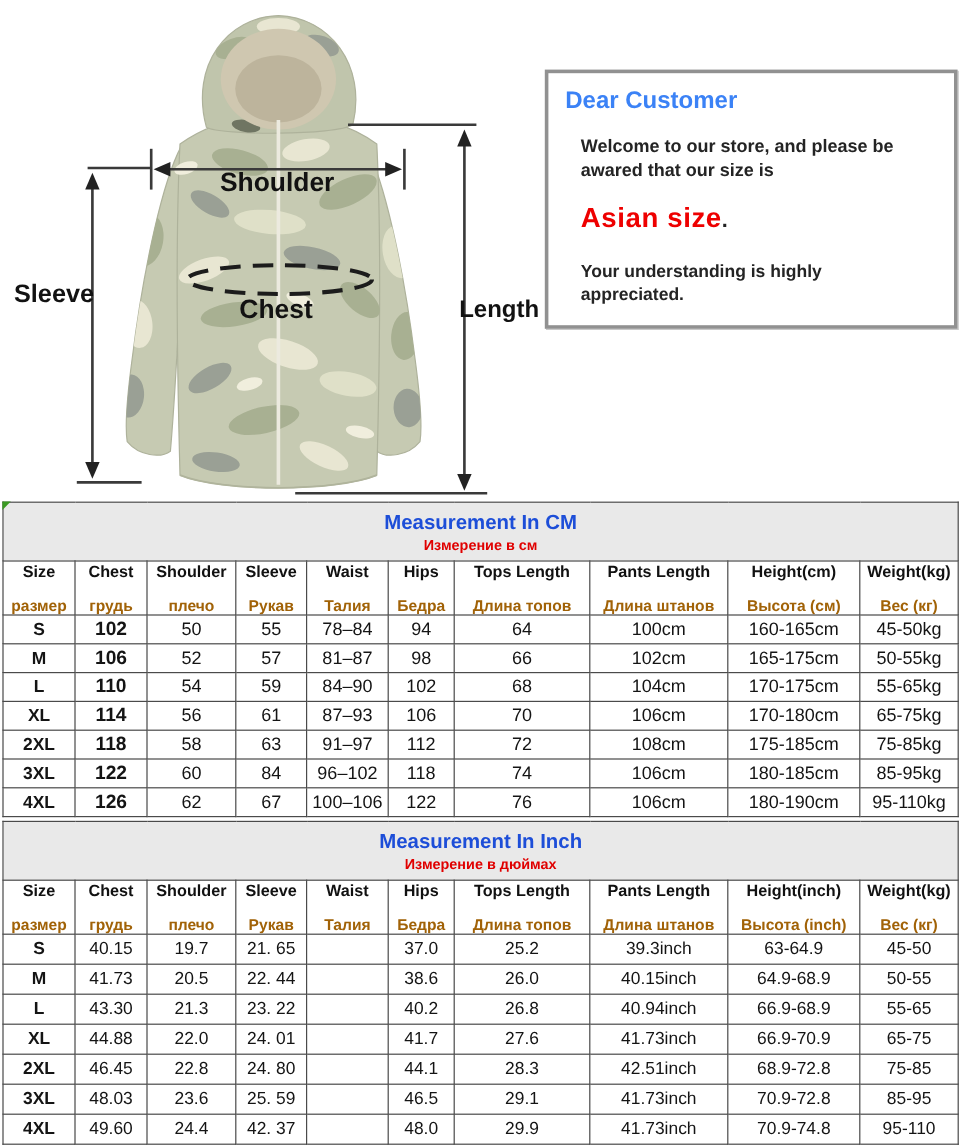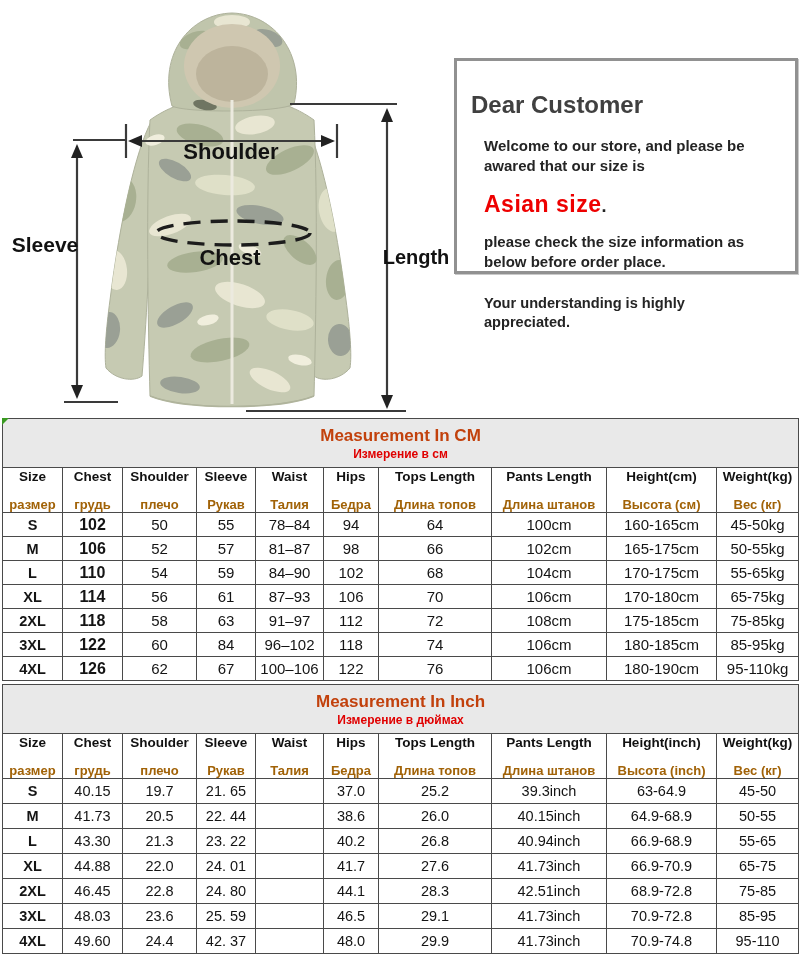--- a/index.html
+++ b/index.html
@@ -5,35 +5,35 @@
   html,body{margin:0;padding:0;background:#fff;font-family:"Liberation Sans",sans-serif;}
   .page{position:relative;width:800px;height:956px;background:#ffffff;overflow:hidden;}
 
   
   .top{position:relative;width:800px;height:418px;background:#fff;}
   .jacket-svg{position:absolute;left:0;top:0;}
   .jacket-svg text{font-family:"Liberation Sans",sans-serif;font-weight:bold;fill:#121212;}
 
   .note{position:absolute;left:454px;top:58px;width:312px;height:190px;
         border:3px solid #919191;box-shadow:1px 1px 0 #c9c9c9;background:#fff;padding:10px 12px 10px 14px;}
-  .note-heading{font-size:24px;font-weight:bold;color:#404040;margin:20px 0 17px;}
+  .note-heading{font-size:20px;font-weight:bold;color:#3b82f6;margin:2px 0 17px;}
   .note p{margin:13px;font-size:15px;font-weight:bold;color:#242424;line-height:1.32;}
   .asian-line{margin:0;line-height:1.05;}
   .asian{color:#ee0000;font-size:23px;font-weight:bold;letter-spacing:.5px;}
   .asian-dot{color:#222;font-size:18px;font-weight:bold;}
   .thanks{margin-top:22px !important;font-size:14.6px !important;}
 
   
   .tbl-wrap{position:relative;margin:0 2px;}
   .corner::after{content:"";position:absolute;left:0;top:0;width:0;height:0;
         border-top:7px solid #3a9a22;border-right:7px solid transparent;}
   table.size-table{border-collapse:collapse;table-layout:fixed;width:796px;}
   .size-table td,.size-table th{border:1px solid #4a4a4a;text-align:center;vertical-align:middle;padding:0;overflow:hidden;}
   .title-td{background:#e9e9e9;height:48px;}
-  .t-en{font-size:17px;font-weight:bold;color:#c2410c;text-align:center;}
+  .t-en{font-size:17px;font-weight:bold;color:#1d4ed8;text-align:center;}
   .t-ru{font-size:12px;font-weight:bold;color:#e00000;margin-top:1px;}
   .size-table th{background:#fff;height:44px;font-weight:bold;}
   .he{font-size:13.5px;font-weight:bold;color:#111;}
   .hr{font-size:13px;font-weight:bold;color:#a16207;margin-top:13px;}
   .size-table tbody td{height:23px;font-size:15px;color:#141414;background:#fff;}
   .size-table tbody td:first-child{font-weight:bold;font-size:14.5px;}
   .cm tbody td:nth-child(2){font-weight:bold;font-size:16px;}
   .inch tbody td{height:24px;font-size:14.5px;}
   .inch-gap{height:3px;}
 </style>
@@ -134,21 +134,20 @@
       <text x="231" y="159" font-size="22" text-anchor="middle">Shoulder</text>
       <text x="45" y="252" font-size="21" text-anchor="middle">Sleeve</text>
       <text x="230" y="265" font-size="22" text-anchor="middle">Chest</text>
       <text x="416" y="264" font-size="20" text-anchor="middle">Length</text>
     </svg>
 
     <div class="note">
       <div class="note-heading">Dear Customer</div>
       <p>Welcome to our store, and please be awared that our size is</p>
       <p class="asian-line"><span class="asian">Asian size</span><span class="asian-dot">.</span></p>
-      <p>please check the size information as below before order place.</p>
       <p class="thanks">Your understanding is highly appreciated.</p>
     </div>
   </div>
 
   <div class="tbl-wrap corner">
     <table class="size-table cm">
       <colgroup>
         <col style="width:60px">
           <col style="width:60px">
           <col style="width:74px">

